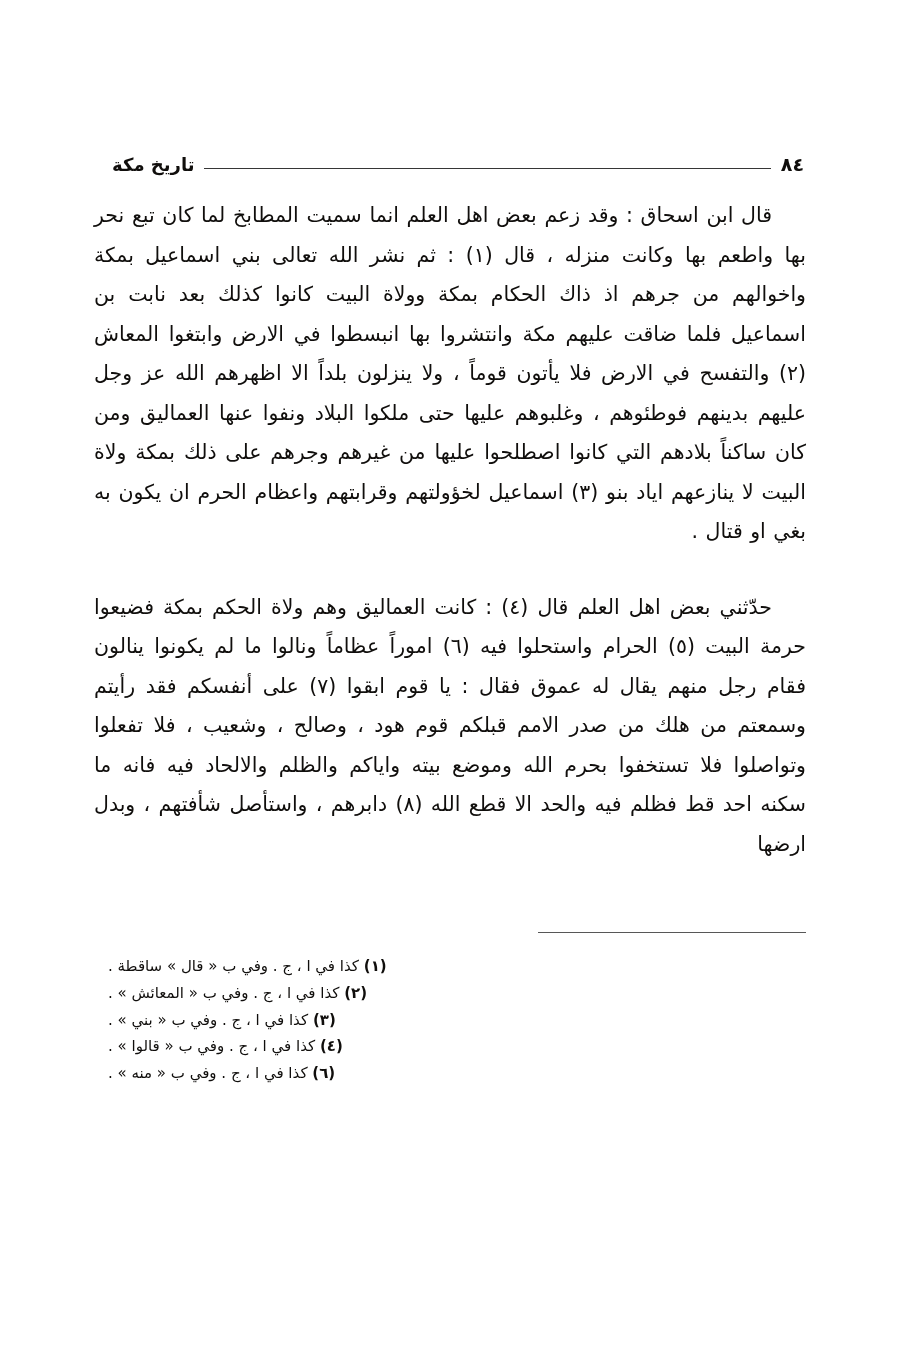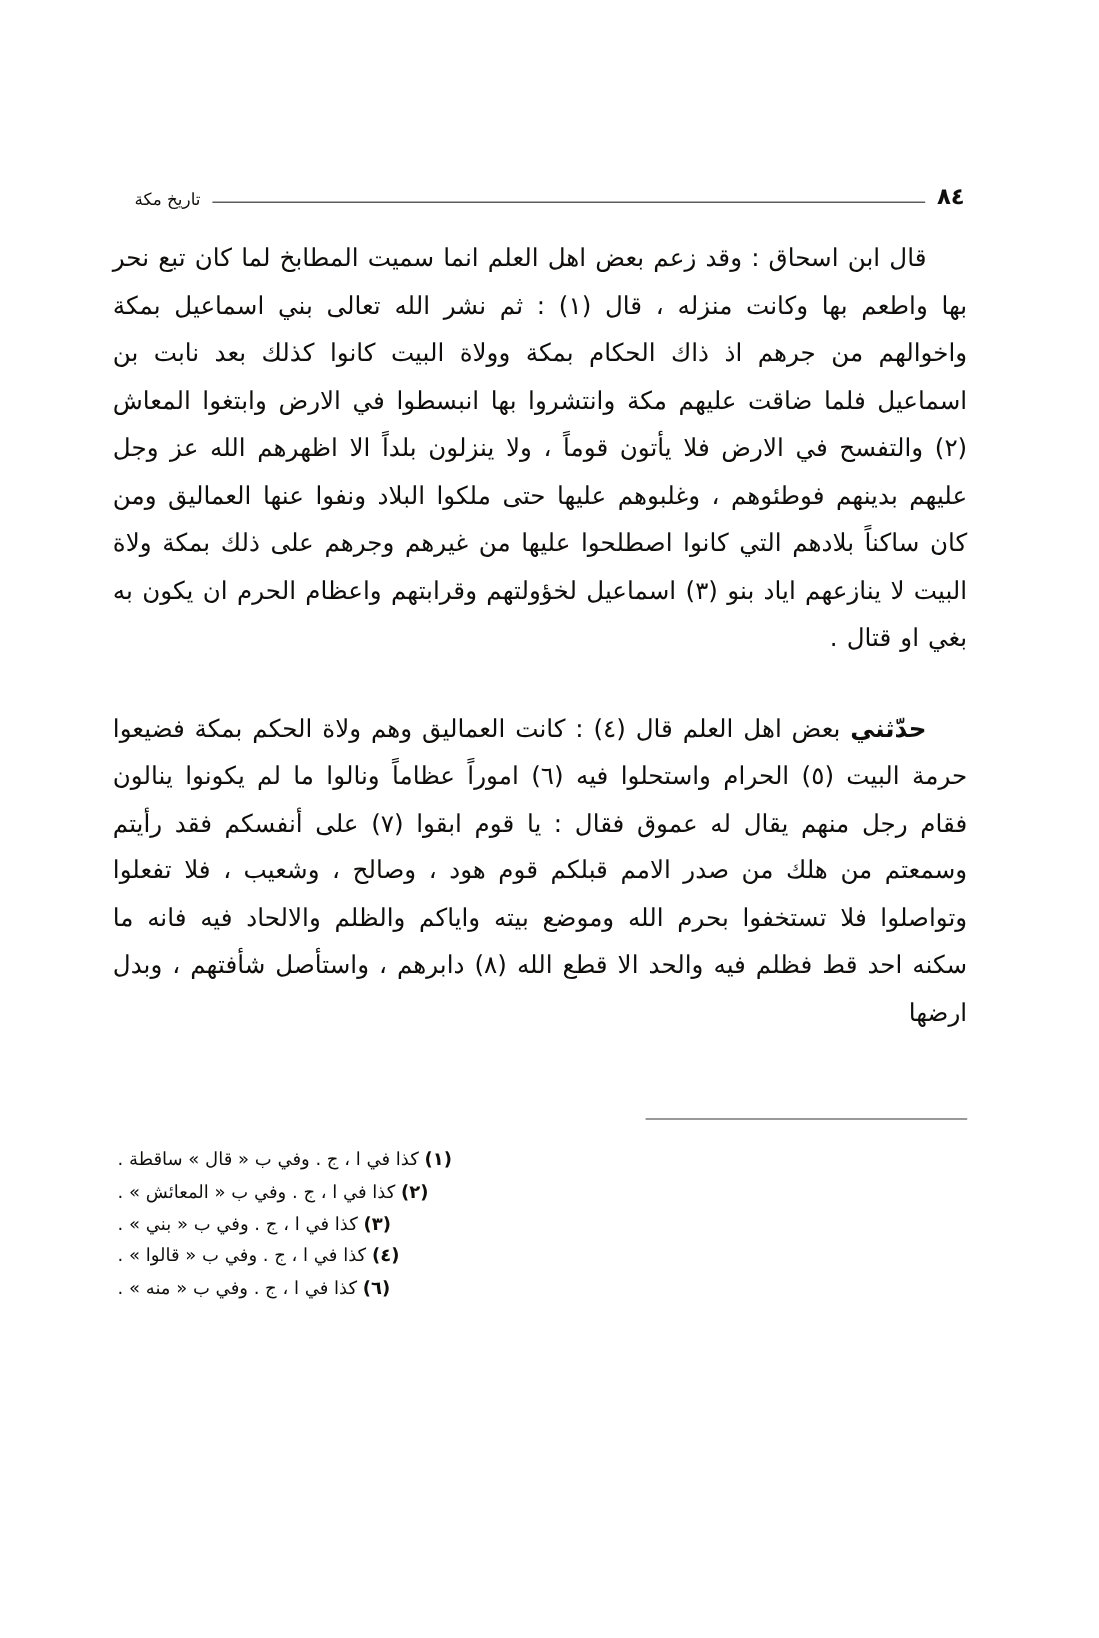--- a/index.html
+++ b/index.html
@@ -44,22 +44,22 @@
 
   .head-rule {
     flex: 1 1 auto;
     height: 1px;
     background: #1a1a1a;
     margin: 0 10px 7px 10px;
     opacity: 0.88;
   }
 
   .book-title {
-    font-size: 14px;
-    font-weight: 400;
+    font-size: 18px;
+    font-weight: 700;
     line-height: 1;
     padding-bottom: 2px;
     white-space: nowrap;
   }
 
   
   .body-block {
     position: absolute;
     top: 196px;
     right: 110px;
@@ -80,21 +80,21 @@
   .para.p2 {
     margin-top: 36px;
   }
 
   .para .indent {
     display: inline-block;
     width: 34px;
   }
 
   .lead {
-    font-weight: 700;
+    font-weight: 400;
   }
 
   
   .footnote-area {
     position: absolute;
     top: 932px;
     right: 110px;
     width: 712px;
     direction: rtl;
   }
@@ -102,21 +102,21 @@
   .fn-rule {
     width: 268px;
     height: 1px;
     background: #3a3a3a;
     margin: 0 0 20px 0;
     opacity: 0.85;
   }
 
   .fn-list {
     list-style: none;
-    margin: 4px;
+    margin: 14px;
     padding: 0;
   }
 
   .fn-item {
     font-size: 15px;
     line-height: 26.8px;
     text-align: left;
     white-space: nowrap;
     direction: rtl;
   }

